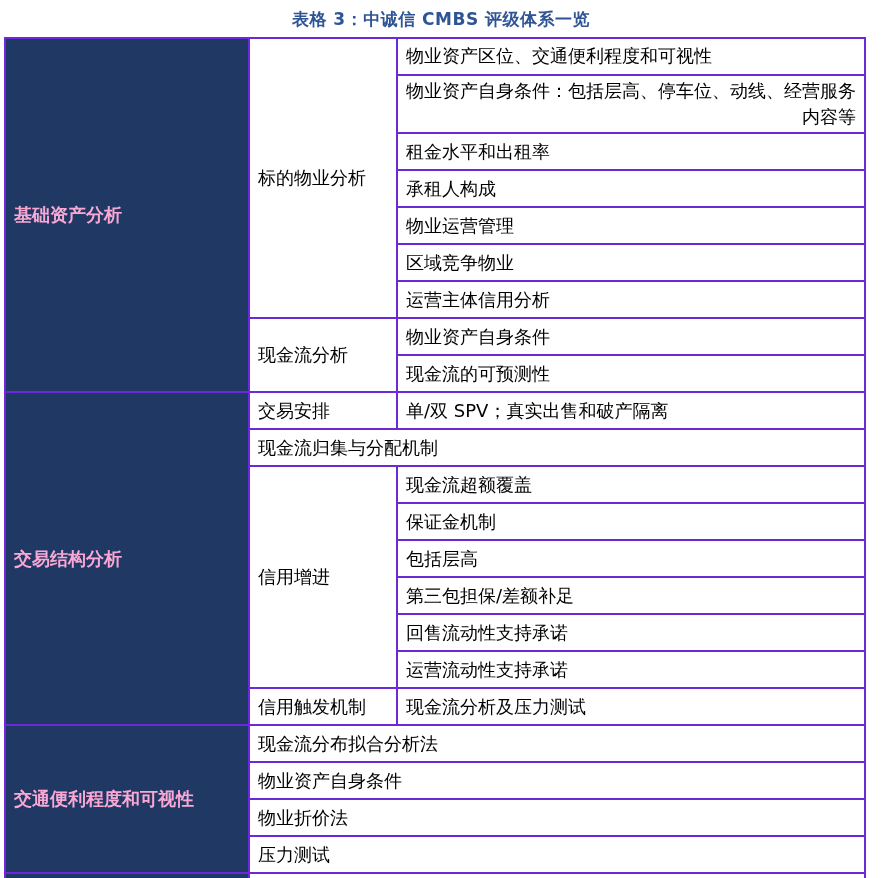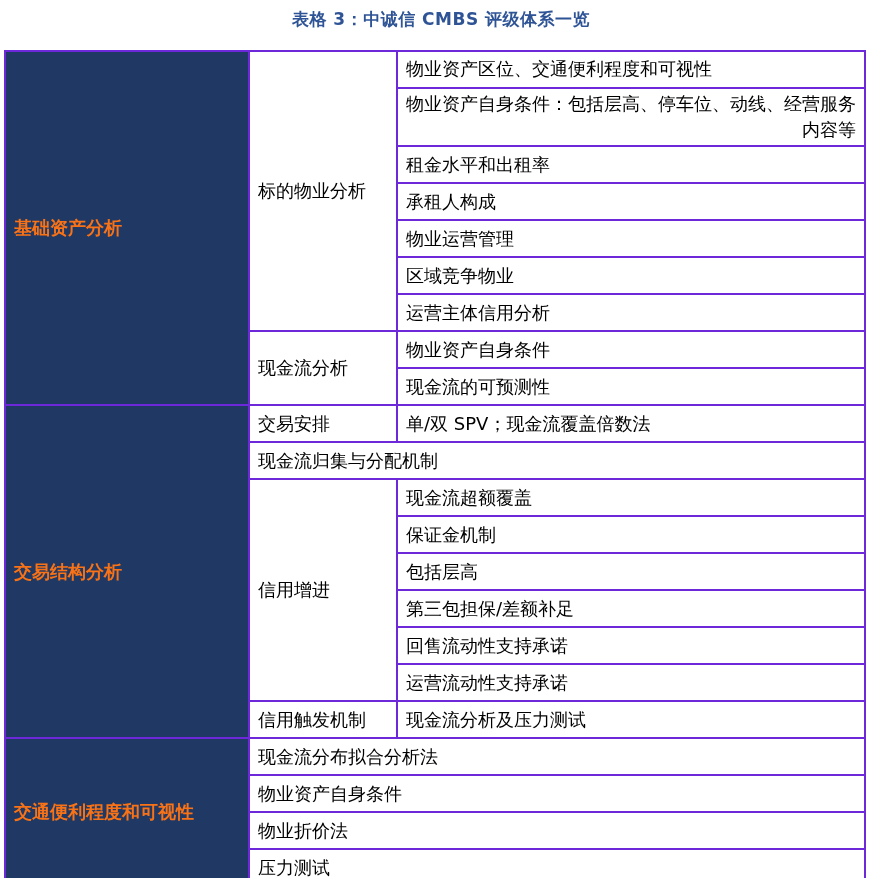--- a/index.html
+++ b/index.html
@@ -11,21 +11,21 @@
     font-family: "DejaVu Sans", sans-serif;
     color: #000000;
   }
   .page {
     width: 882px;
     height: 878px;
     overflow: hidden;
   }
   .table-title {
     text-align: center;
-    padding: 8px 0 19px 0;
+    padding: 8px 0 6px 0;
     font-size: 17px;
     font-weight: bold;
     color: #2F5496;
     letter-spacing: 0.5px;
   }
   table.rating-table {
     border-collapse: collapse;
     table-layout: fixed;
     margin-left: 4px;
     width: 860px;
@@ -34,21 +34,21 @@
     border: 2px solid #6d28d9;
     font-size: 18px;
     line-height: 1.45;
     padding: 2px 8px;
     height: 31px;
     vertical-align: middle;
     overflow: hidden;
   }
   td.sec-cell {
     background: #1F3864;
-    color: #f97316;
+    color: #f9a8d4;
     font-weight: bold;
     font-size: 17px;
     vertical-align: top;
     padding-top: 6px;
   }
   td.sub-cell {
     vertical-align: top;
     padding-top: 5px;
     margin-top: 11px;
   }
@@ -100,21 +100,21 @@
         <td class="sub-cell" rowspan="2">现金流分析</td>
         <td class="det-cell">物业资产自身条件</td>
       </tr>
       <tr>
         <td class="det-cell">现金流的可预测性</td>
       </tr>
 
       <tr>
         <td class="sec-cell" rowspan="9">交易结构分析</td>
         <td class="sub-cell">交易安排</td>
-        <td class="det-cell">单/双 SPV；现金流覆盖倍数法</td>
+        <td class="det-cell">单/双 SPV；真实出售和破产隔离</td>
       </tr>
       <tr>
         <td class="det-cell" colspan="2">现金流归集与分配机制</td>
       </tr>
       <tr>
         <td class="sub-cell" rowspan="6">信用增进</td>
         <td class="det-cell">现金流超额覆盖</td>
       </tr>
       <tr>
         <td class="det-cell">保证金机制</td>

